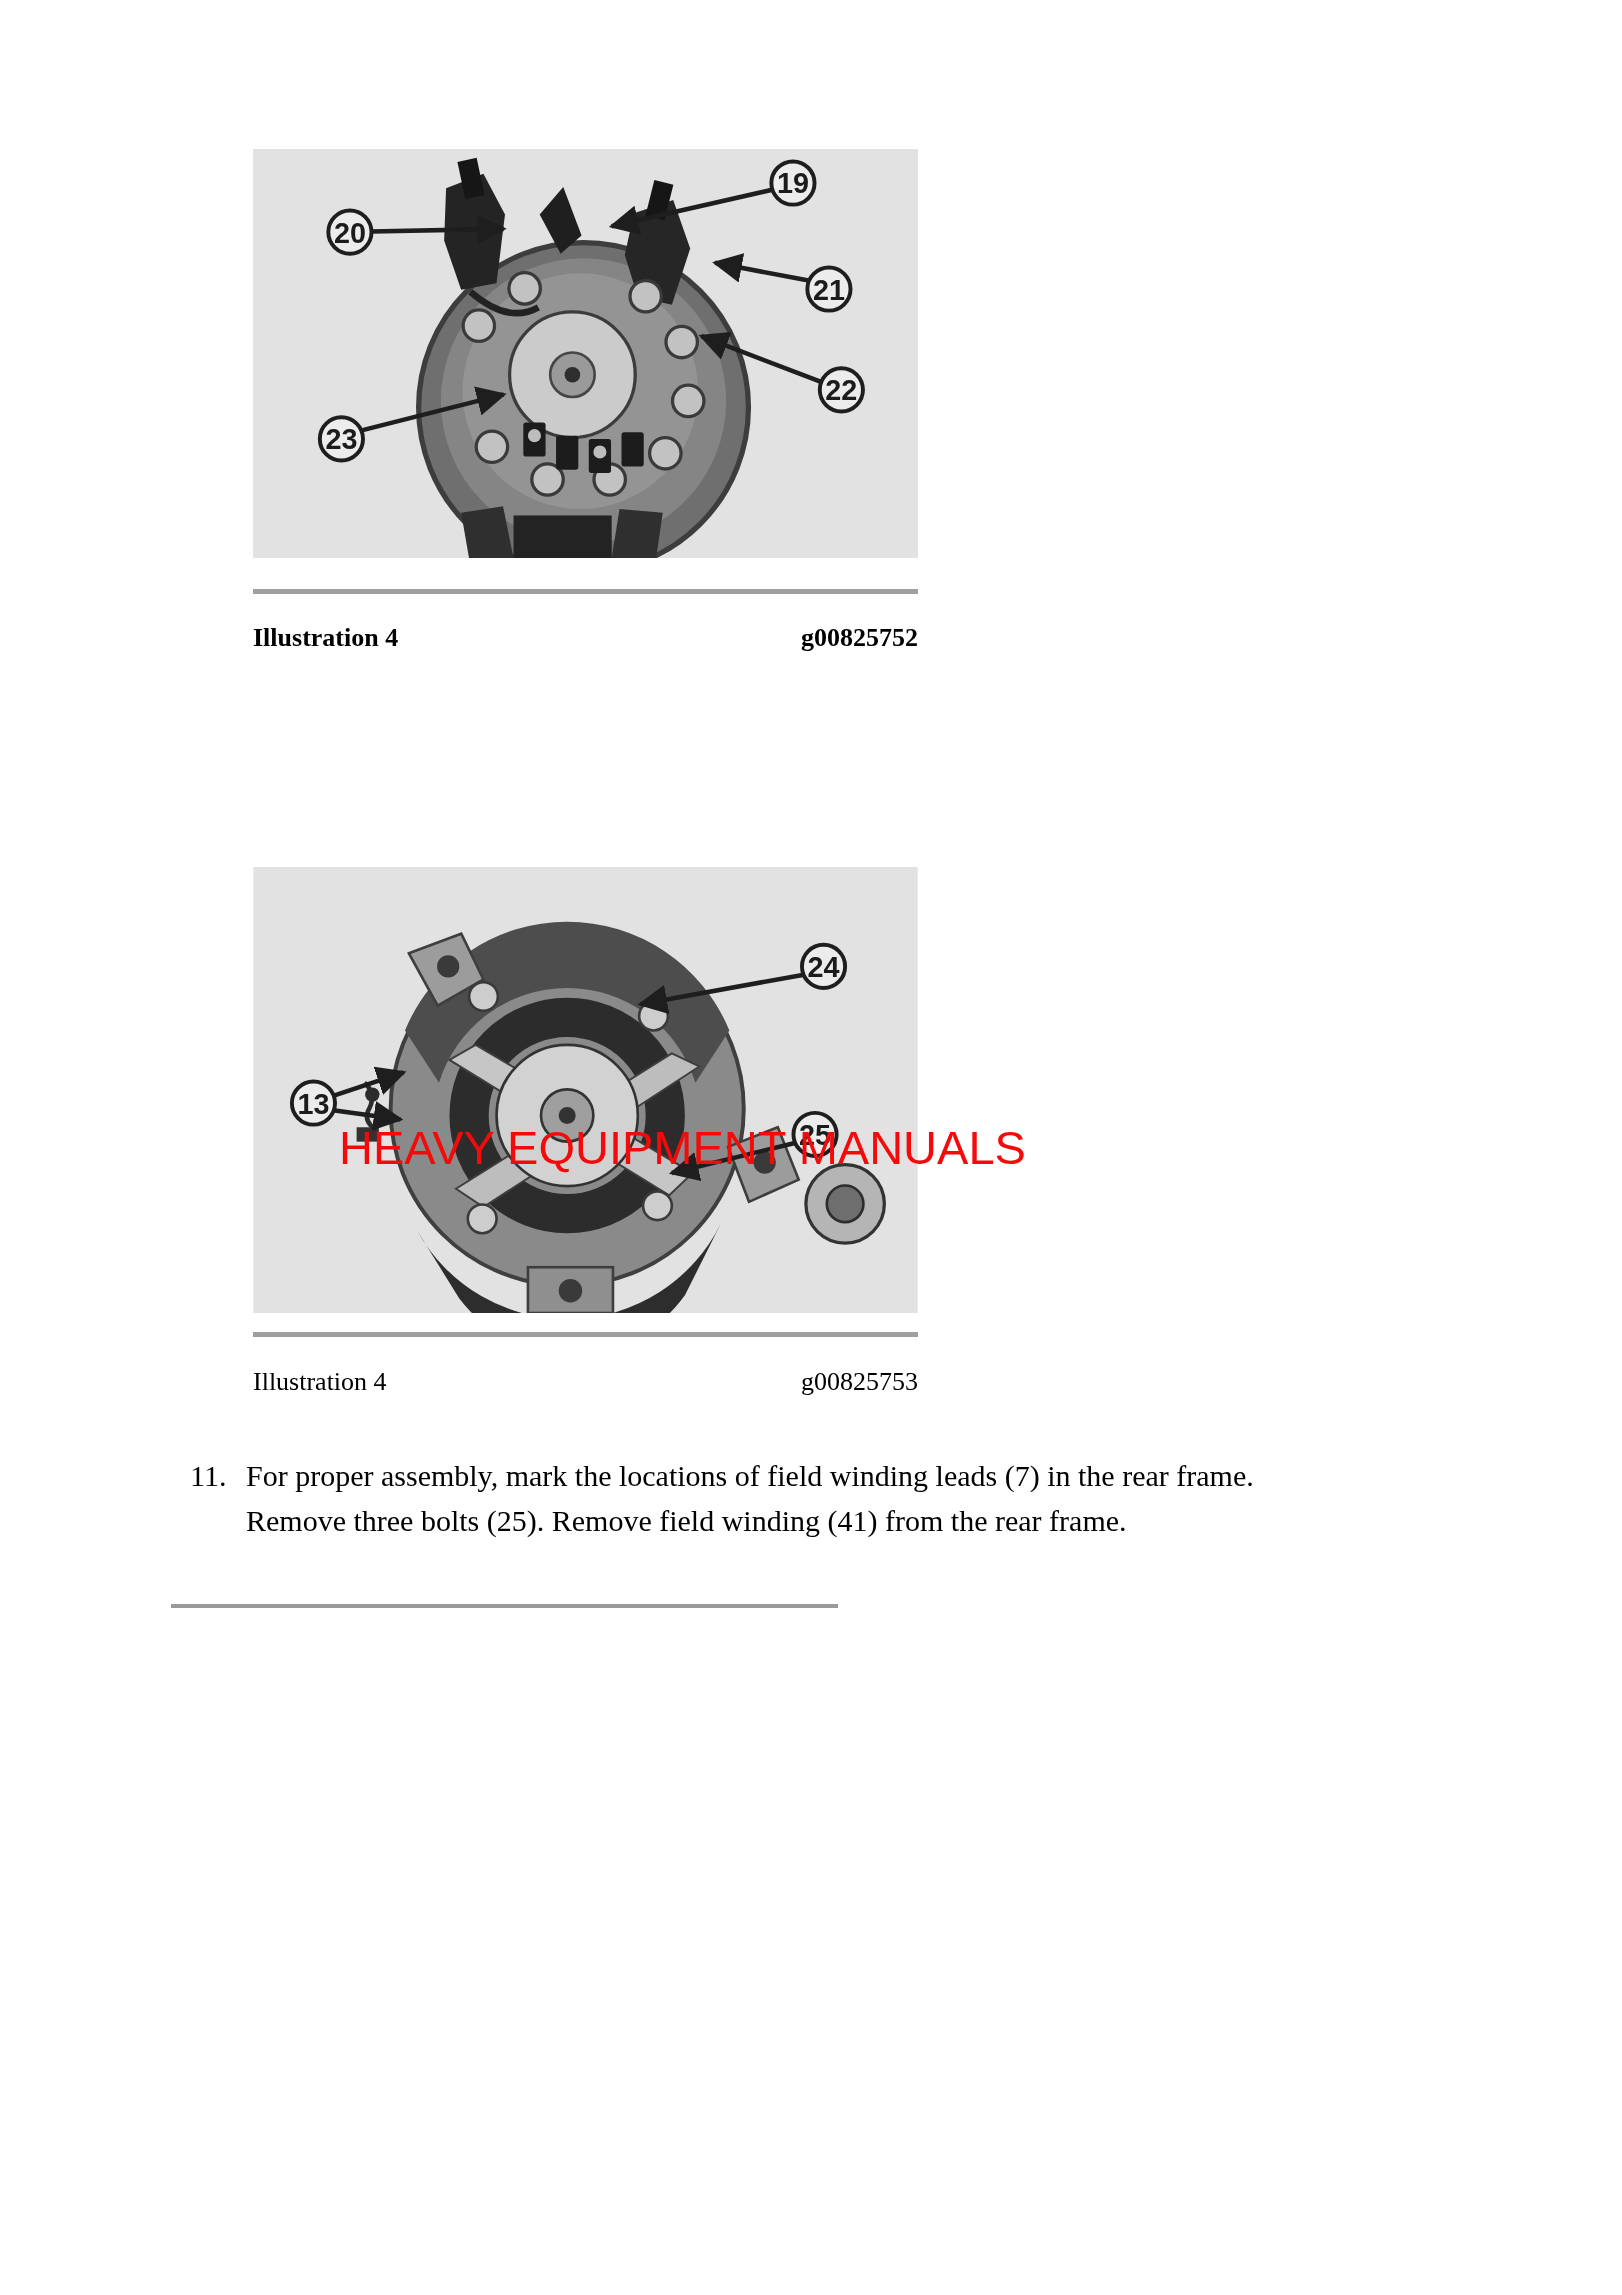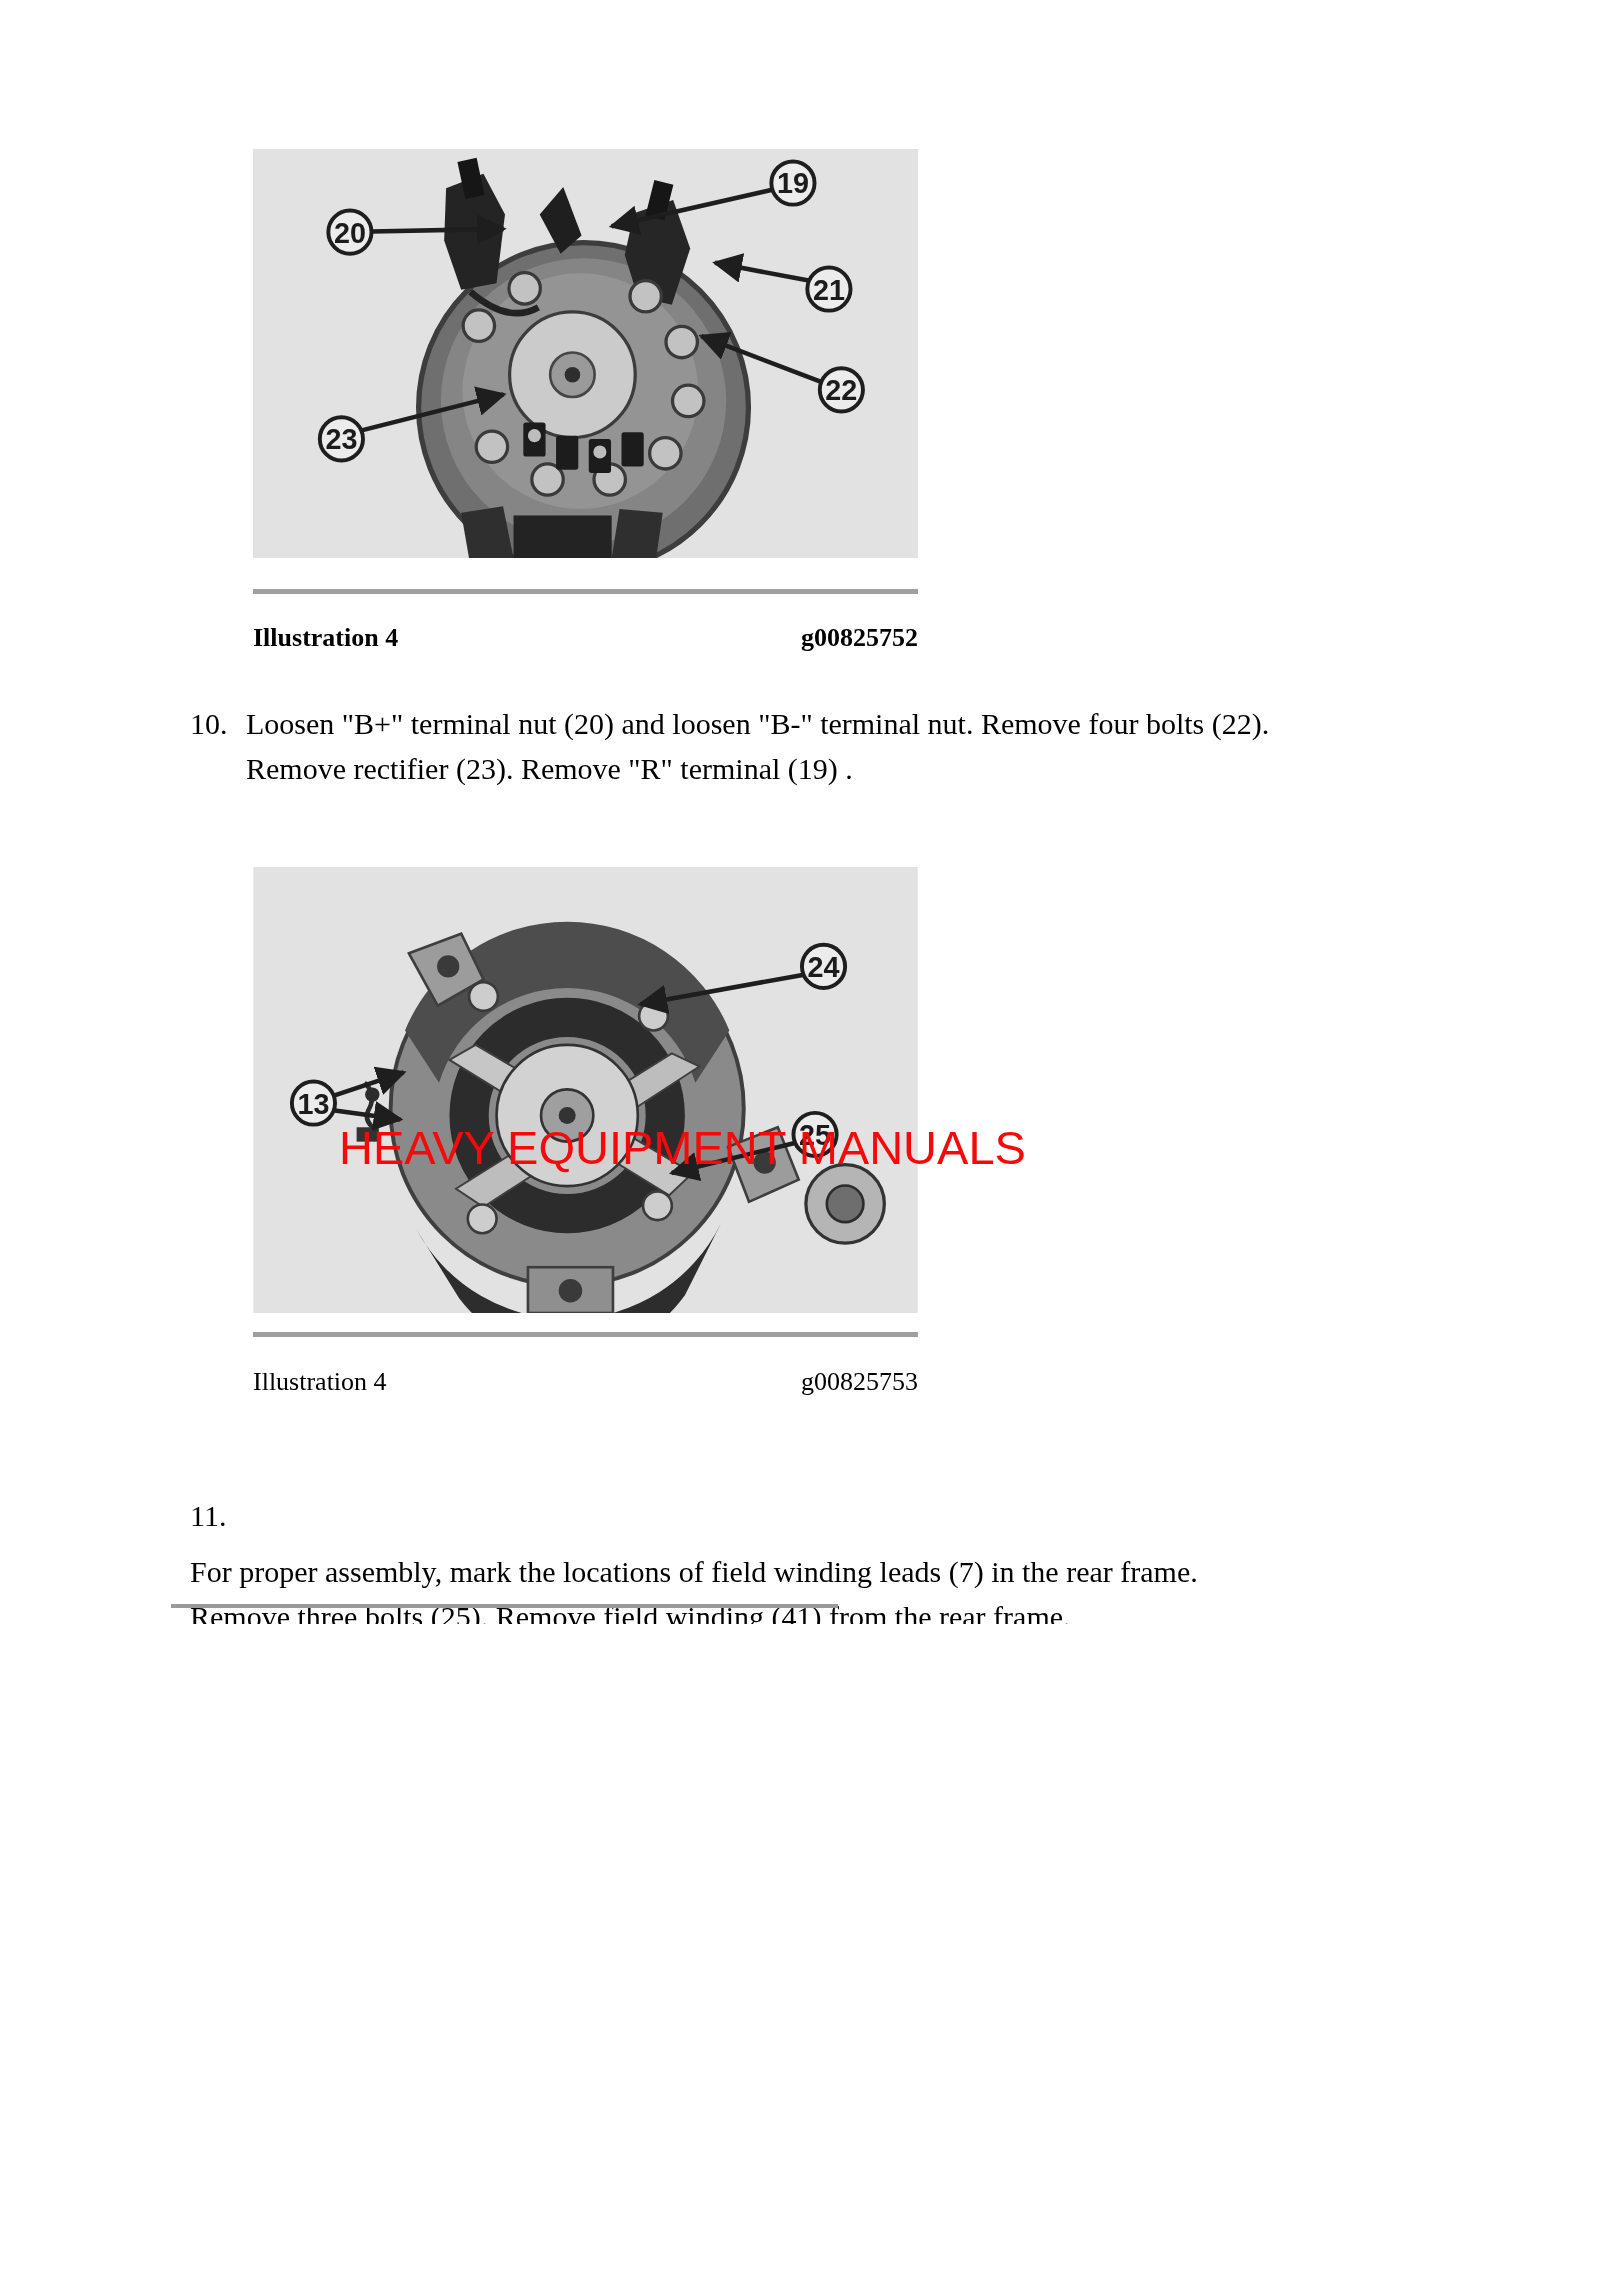--- a/index.html
+++ b/index.html
@@ -140,27 +140,20 @@
     </g>
   </svg>
 
   <div class="sep" style="top:589px;"></div>
 
   <div class="caption" style="top:622px;font-weight:bold;">
     <span>Illustration 4</span>
     <span>g00825752</span>
   </div>
 
-  <div class="step" style="top:701px;">
-    <div class="step-num">10.</div>
-    <div>
-      <div class="step-line">Loosen "B+" terminal nut (20) and loosen "B-" terminal nut. Remove four bolts (22).</div>
-      <div class="step-line">Remove rectifier (23). Remove "R" terminal (19) .</div>
-    </div>
-  </div>
 
   <svg class="photo" style="left:253px; top:867px;" width="665" height="446" viewBox="0 0 1016 682">
     <defs>
       <marker id="ahB" viewBox="0 0 10 10" refX="9" refY="5" markerWidth="6.5" markerHeight="6.5" orient="auto">
         <path d="M0,0 L10,5 L0,10 z" fill="#1e1e1e"></path>
       </marker>
     </defs>
     <rect x="0" y="0" width="1016" height="682" fill="#e2e2e2"></rect>
 
     <g>
@@ -223,21 +216,21 @@
 
   <div class="watermark" style="color: rgb(244, 10, 10);">HEAVY EQUIPMENT MANUALS</div>
 
   <div class="sep" style="top:1332px;"></div>
 
   <div class="caption" style="top:1366px;">
     <span>Illustration 4</span>
     <span>g00825753</span>
   </div>
 
-  <div class="step" style="top:1493px;flex-direction:column;">
+  <div class="step" style="top:1453px;">
     <div class="step-num">11.</div>
     <div>
       <div class="step-line">For proper assembly, mark the locations of field winding leads (7) in the rear frame.</div>
       <div class="step-line">Remove three bolts (25). Remove field winding (41) from the rear frame.</div>
     </div>
   </div>
 
   <div class="footer-line"></div>
 
 </div>

